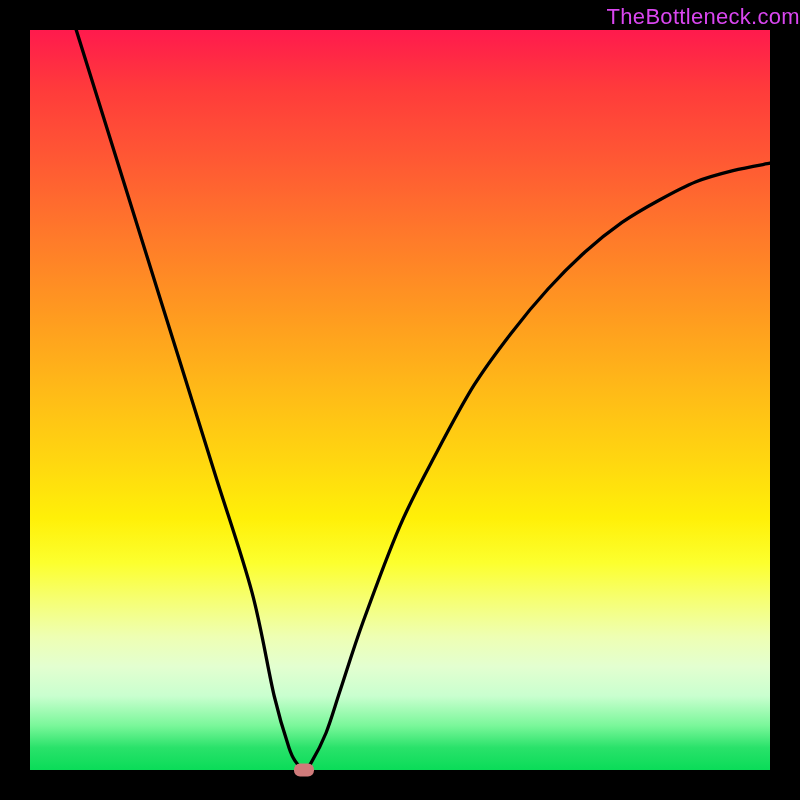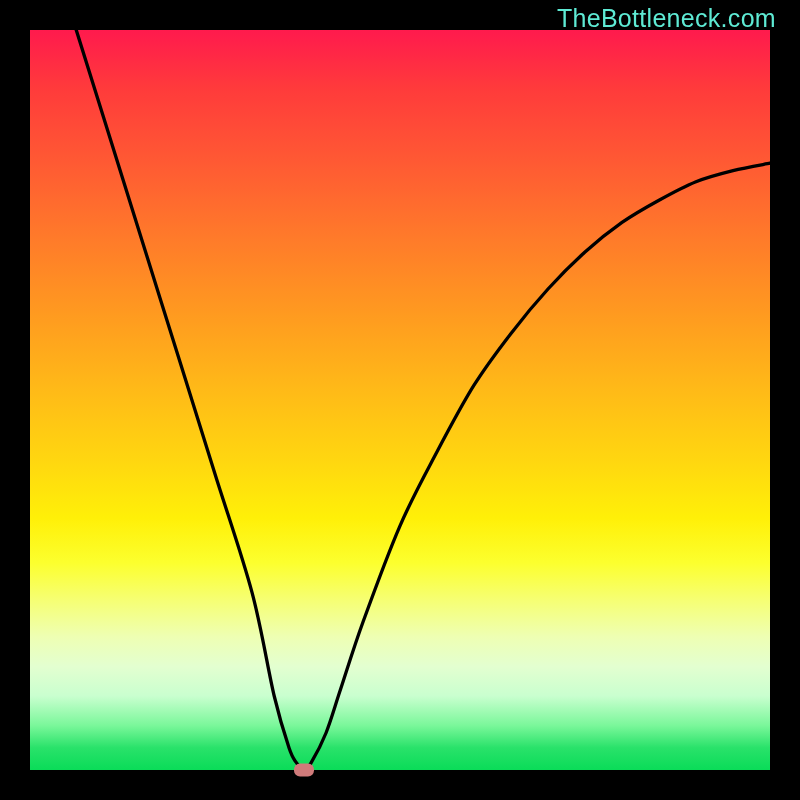--- a/index.html
+++ b/index.html
@@ -41,23 +41,23 @@
       #e3ffd0 86%,
       #c9ffcf 90%,
       #7af79a 94%,
       #29e26a 97%,
       #0adc58 100%
     );
   }
   .watermark {
     position: absolute;
     top: 4px;
-    right: 24px;
-    color: #5eead4;
-    font-size: 25px;
+    right: 0;
+    color: #d946ef;
+    font-size: 22px;
     letter-spacing: 0.3px;
     user-select: none;
   }
   .marker {
     position: absolute;
     width: 20px;
     height: 13px;
     background: #cf7a7a;
     border-radius: 6px;
     transform: translate(-50%, -50%);

